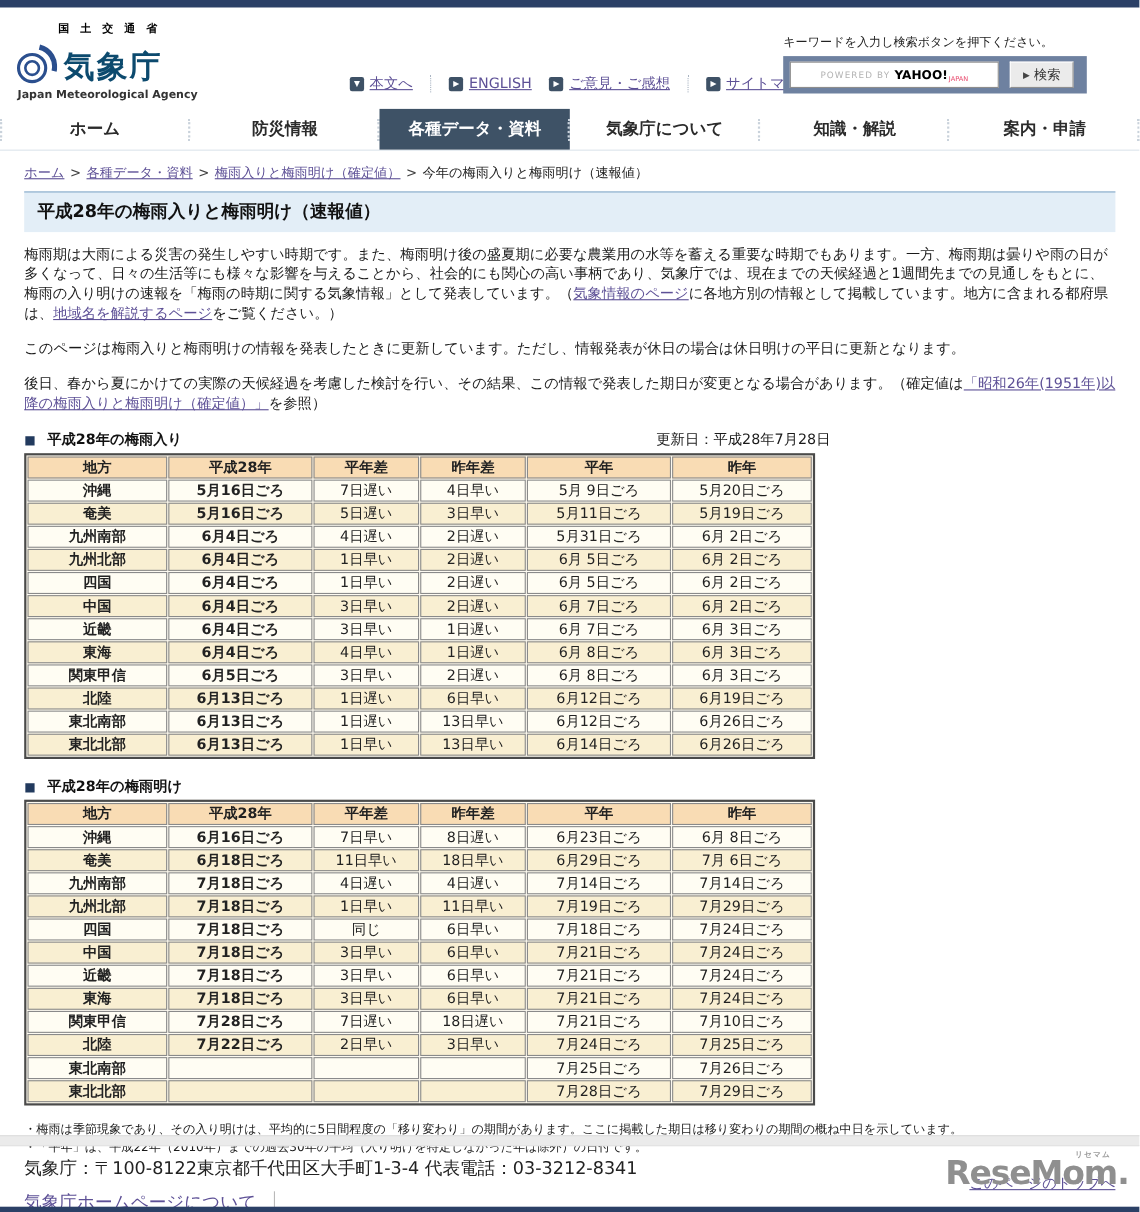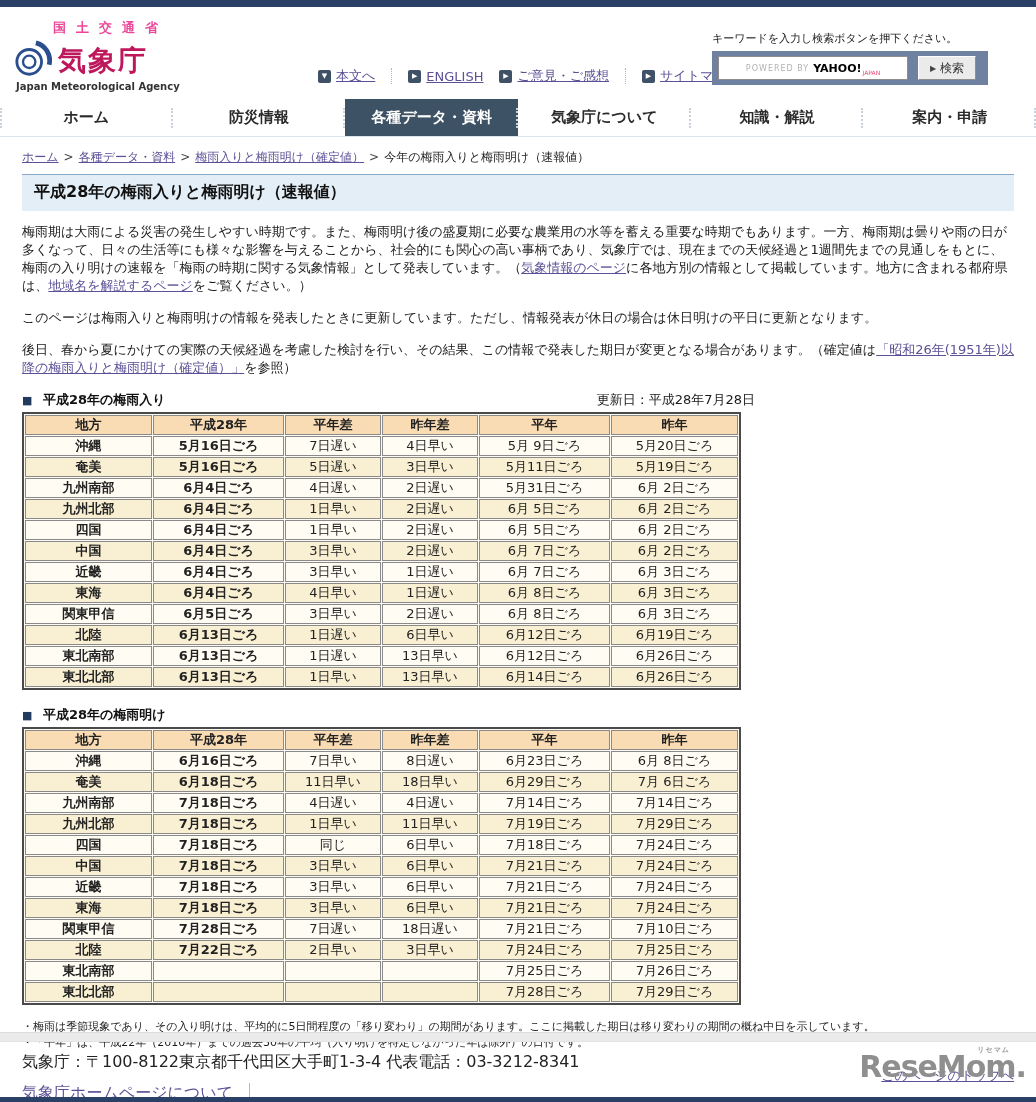--- a/index.html
+++ b/index.html
@@ -9,24 +9,24 @@
     font-family:"DejaVu Sans","Liberation Sans",sans-serif;
     background:#ffffff; color:#1a1a1a;
   }
   .page { position:relative; width:1036px; height:1102px; overflow:hidden; background:#fff; }
 
   
   .topbar { height:7px; background:#2b4066; }
 
   
   header { position:relative; height:92px; background:#fff; }
-  .ministry { position:absolute; left:30px; top:12px; font-size:13px; font-weight:bold;
-              letter-spacing:10px; color:#ec4899;padding-left:23px; }
+  .ministry { position:absolute; left:30px; top:12px; font-size:10px; font-weight:bold;
+              letter-spacing:10px; color:#000000;padding-left:23px; }
   .logo-row { position:absolute; left:14px; top:33px; display:flex; align-items:center; gap:6px; }
-  .agency { font-size:28px; font-weight:bold; color:#be185d; letter-spacing:2px; }
+  .agency { font-size:28px; font-weight:bold; color:#0c4a6e; letter-spacing:2px; }
   .agency-en { position:absolute; left:16px; top:74px; font-size:10px; font-weight:bold; color:#333; }
 
   a { color:#5d5096; }
   .util-links { position:absolute; left:318px; top:60px; display:flex; align-items:center; font-size:13px; }
   .util-item { display:flex; align-items:center; gap:5px; margin-right:16px; }
   .util-icon { width:13px; height:13px; background:#3e5166; color:#fff; font-size:7px;
                display:flex; align-items:center; justify-content:center; border-radius:2px; }
   .util-sep { border-left:1px dotted #a9b4c2; height:16px; margin-right:16px; }
 
   .search-area { position:absolute; left:712px; top:24px; width:276px; }

